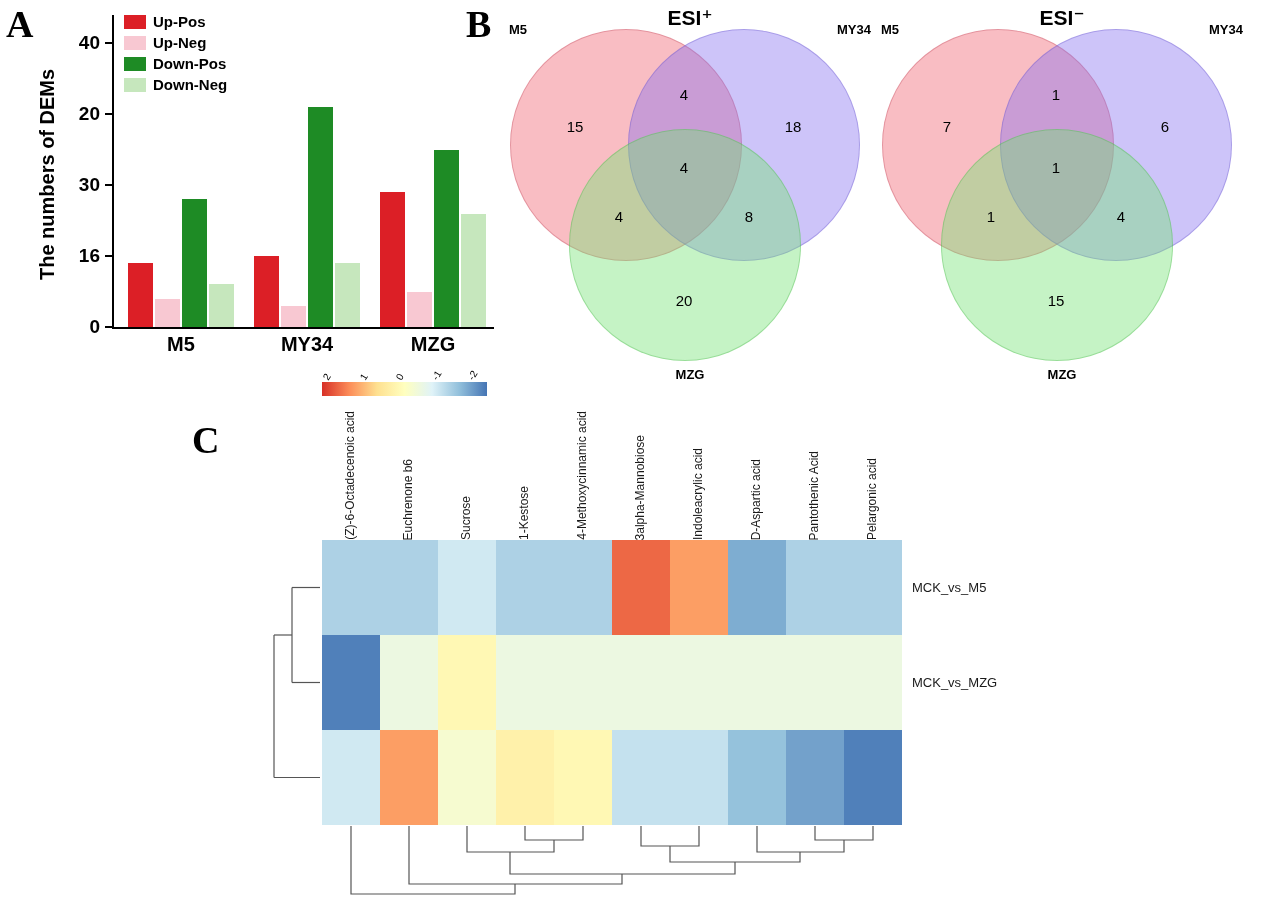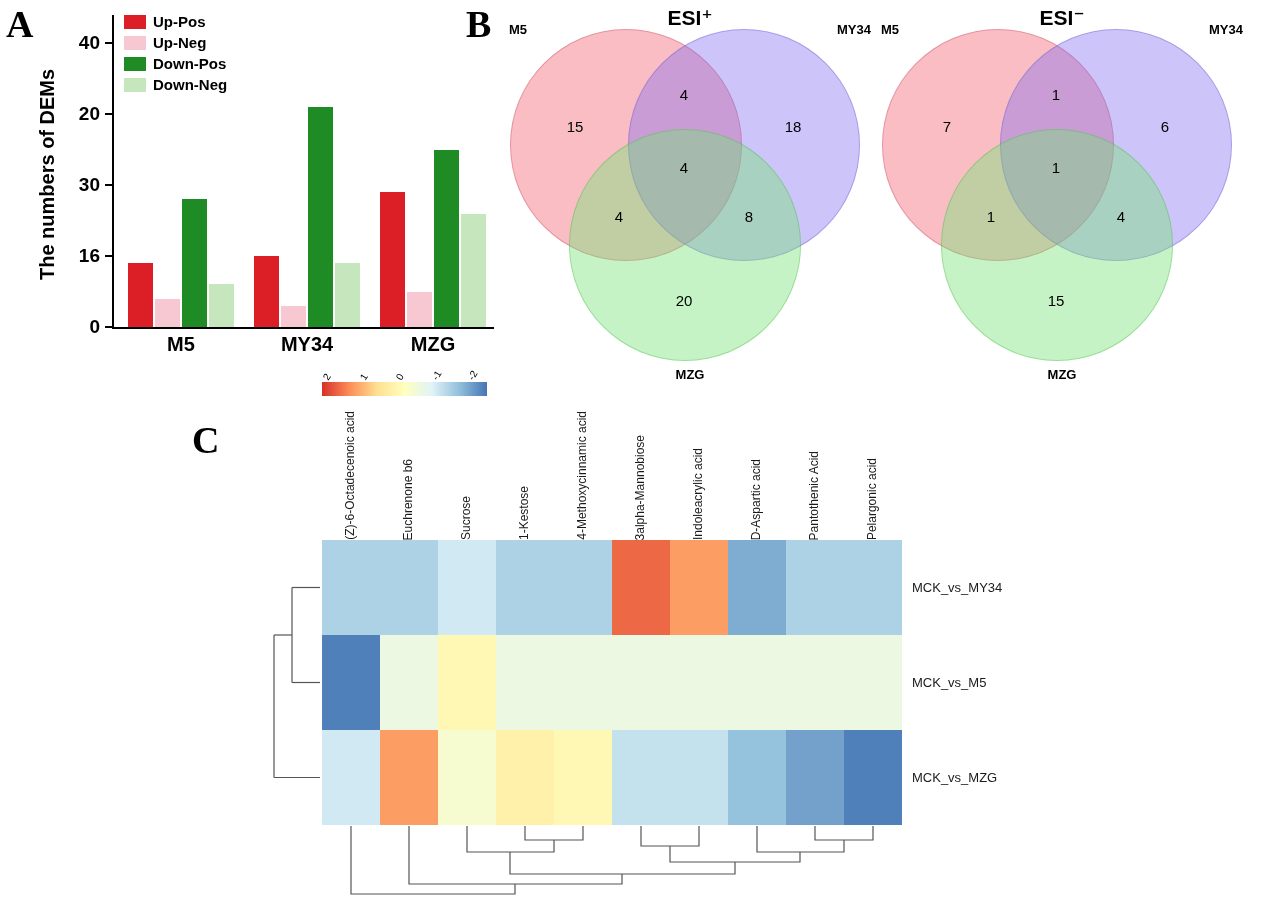--- a/index.html
+++ b/index.html
@@ -260,21 +260,20 @@
       <div class="hm-cell" style="background: rgb(246, 251, 208);"></div>
       <div class="hm-cell" style="background: rgb(255, 241, 170);"></div>
       <div class="hm-cell" style="background: rgb(255, 248, 180);"></div>
       <div class="hm-cell" style="background: rgb(196, 225, 238);"></div>
       <div class="hm-cell" style="background: rgb(196, 225, 238);"></div>
       <div class="hm-cell" style="background: rgb(149, 194, 220);"></div>
       <div class="hm-cell" style="background: rgb(115, 161, 203);"></div>
       <div class="hm-cell" style="background: rgb(80, 128, 186);"></div>
     </div>
   <div id="hm-row-labels">
-      <div class="hm-row-label">MCK_vs_MY34</div>
       <div class="hm-row-label">MCK_vs_M5</div>
       <div class="hm-row-label">MCK_vs_MZG</div>
     </div>
 
   <svg id="row-dendro" width="54" height="285">
     <polyline class="dendro-line" points="54,47.5 26,47.5"></polyline>
     <polyline class="dendro-line" points="54,142.5 26,142.5"></polyline>
     <polyline class="dendro-line" points="26,47.5 26,142.5"></polyline>
     <polyline class="dendro-line" points="26,95 8,95"></polyline>
     <polyline class="dendro-line" points="54,237.5 8,237.5"></polyline>

